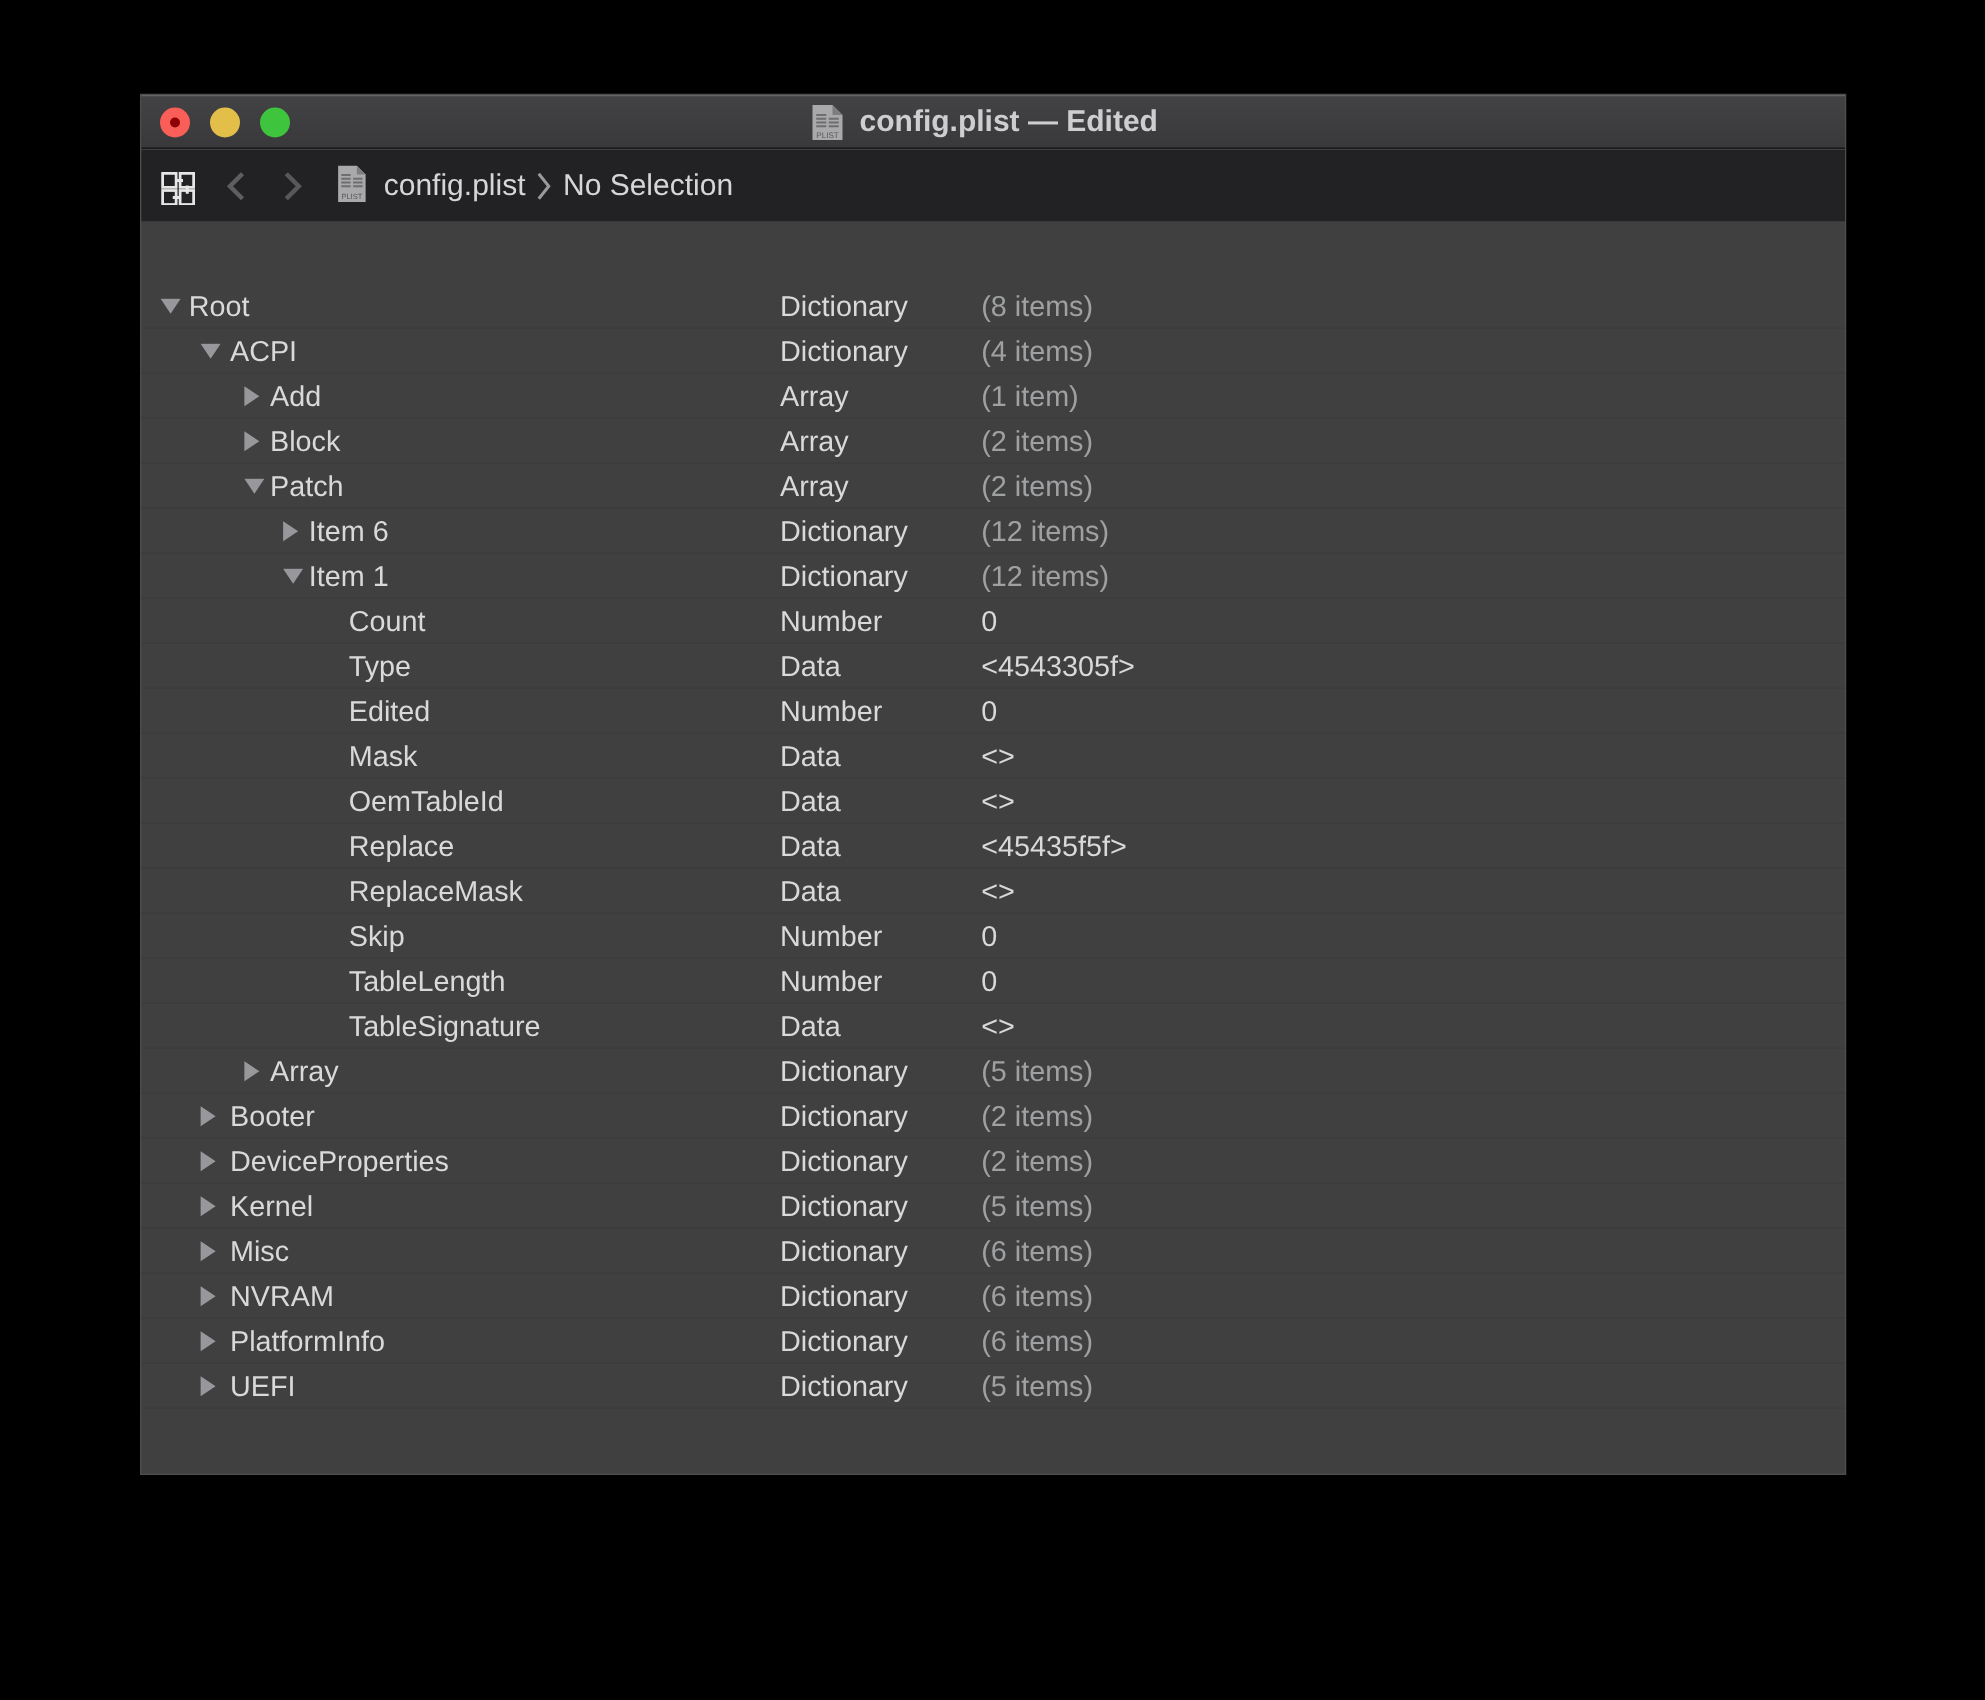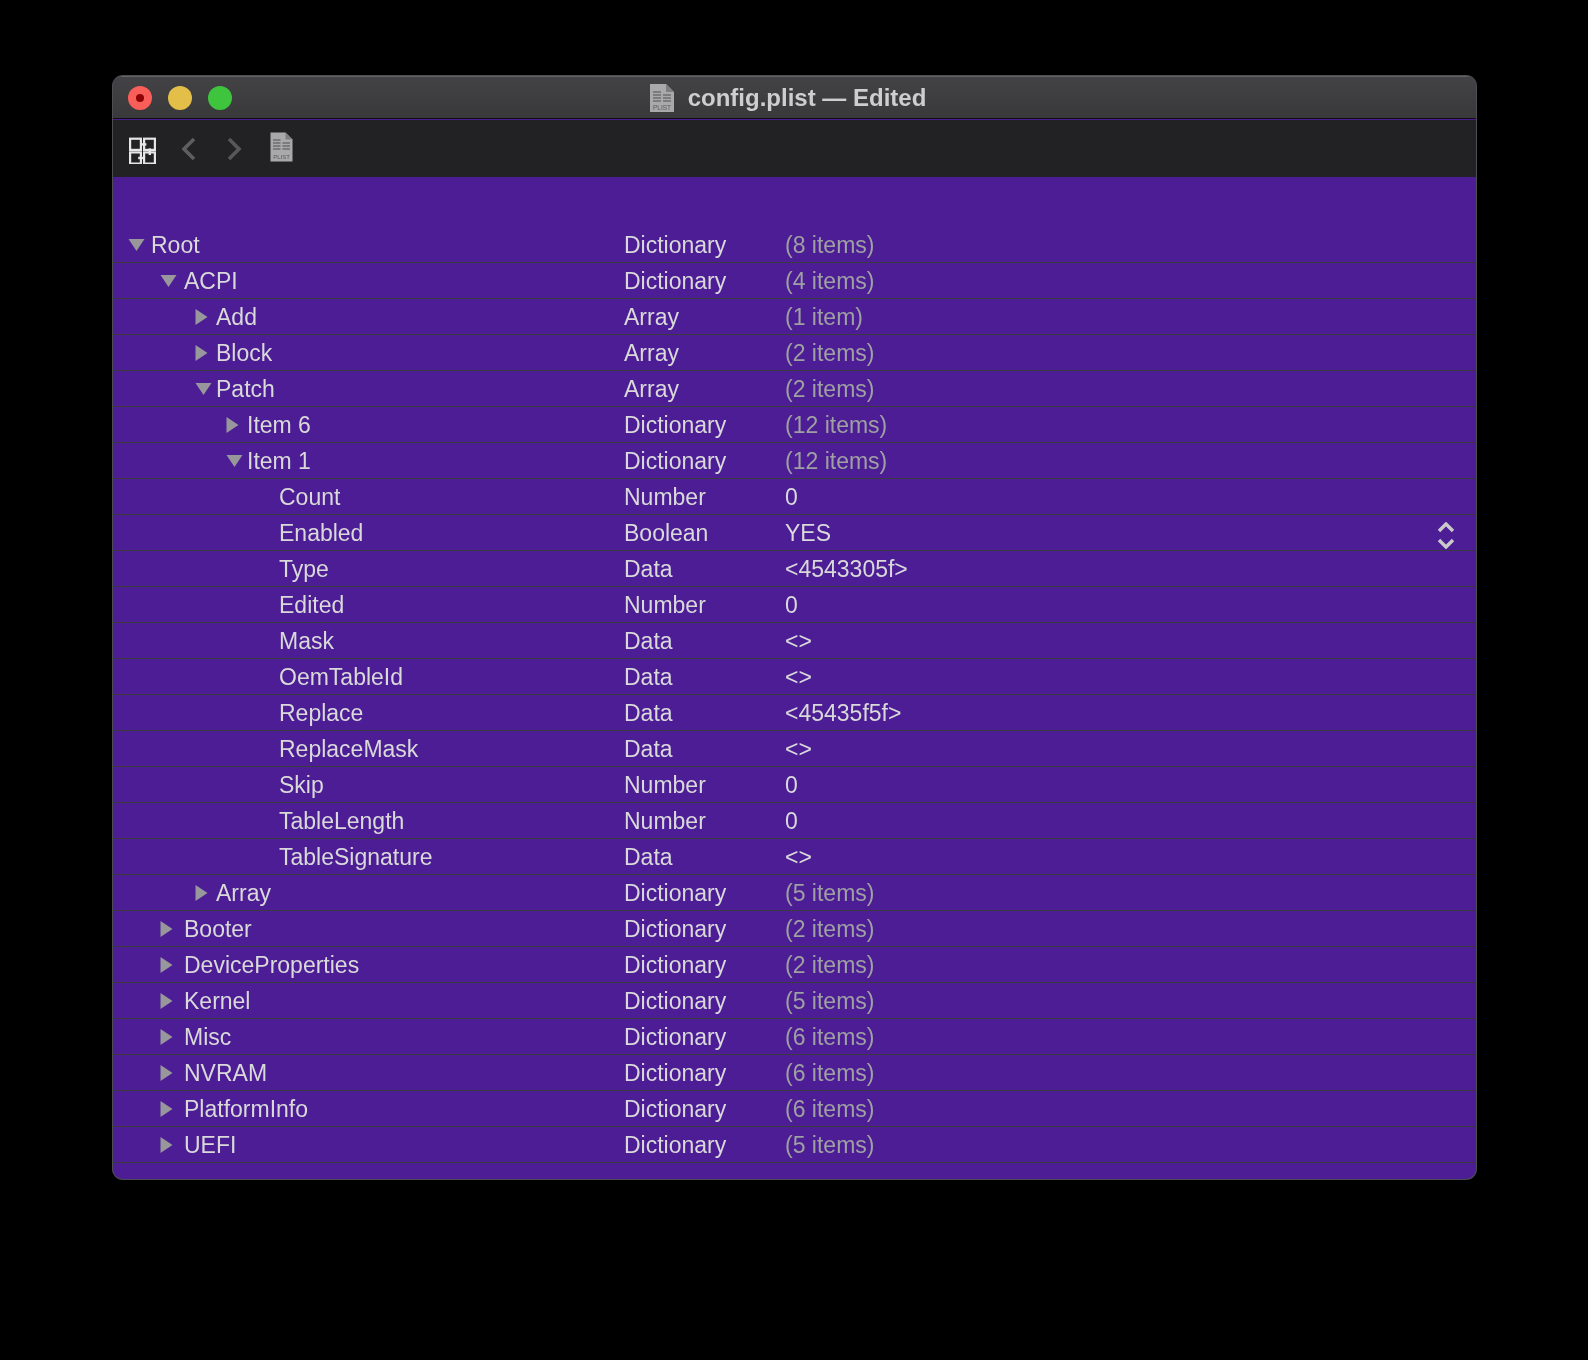--- a/index.html
+++ b/index.html
@@ -1,19 +1,19 @@
 <!DOCTYPE html>
 <html><head>
 <meta charset="utf-8">
 <style>
   * { margin:0; padding:0; box-sizing:border-box; }
   html,body { width:1588px; height:1360px; background:#000; overflow:hidden;
     font-family:"Liberation Sans", sans-serif; }
   #win { position:absolute; left:113px; top:76px; width:1363px; height:1103px;
-    background:#4c1d95; border-radius:10px; overflow:hidden;
+    background:#404040; border-radius:0; overflow:hidden;
     box-shadow: 0 0 0 1px #4e4e50; }
   #titlebar { position:absolute; left:0; top:0; width:100%; height:43px;
     background:linear-gradient(#434346,#39393b);
     border-bottom:1px solid #0e0e0f;
     box-shadow: inset 0 1px 0 #646467; }
   .tl { position:absolute; top:10px; width:24px; height:24px; border-radius:50%; }
   #tl-red { left:15px; background:#f95e58; }
   #tl-red::after{ content:""; position:absolute; left:8px; top:8px; width:8px; height:8px; border-radius:50%; background:#8e0205;}
   #tl-yel { left:55px; background:#e3bf4a; }
   #tl-grn { left:95px; background:#3fc43e; }
@@ -89,20 +89,23 @@
         <line x1="3" y1="8" x2="10.5" y2="8"></line>
         <line x1="3" y1="11" x2="10.5" y2="11"></line>
         <line x1="3" y1="14" x2="10.5" y2="14"></line>
         <line x1="3" y1="17" x2="10.5" y2="17"></line>
         <line x1="12.5" y1="11" x2="20" y2="11"></line>
         <line x1="12.5" y1="14" x2="20" y2="14"></line>
         <line x1="12.5" y1="17" x2="20" y2="17"></line>
       </g>
       <text x="11.5" y="27" font-size="6" fill="#58585a" text-anchor="middle" font-family="Liberation Sans">PLIST</text>
     </svg>
+    <div id="bread">config.plist<svg style="margin:0 9px 0 9px" width="12" height="24" viewBox="0 0 12 24">
+          <path d="M2 2 L10 12 L2 22" fill="none" stroke="#9a9a9c" stroke-width="2.4"></path>
+        </svg>No Selection</div>
   </div>
   <div id="rows">
   <div class="row">
         <div class="tri" style="left:15px">
           <svg width="17" height="13" viewBox="0 0 17 13">
             <path d="M0.5 0.5 h16 l-8 12 z" fill="#98989c"></path>
           </svg>
         </div>
         <div class="cell" style="left:38px">Root</div>
         <div class="cell" style="left:511px">Dictionary</div>
@@ -165,31 +168,20 @@
           </svg>
         </div>
         <div class="cell" style="left:134px">Item 1</div>
         <div class="cell" style="left:511px">Dictionary</div>
         <div class="cell items" style="left:672px">(12 items)</div>
       </div>
   <div class="row">
         <div class="cell" style="left:166px">Count</div>
         <div class="cell" style="left:511px">Number</div>
         <div class="cell" style="left:672px">0</div>
-      </div>
-  <div class="row">
-        <div class="cell" style="left:166px">Enabled</div>
-        <div class="cell" style="left:511px">Boolean</div>
-        <div class="cell" style="left:672px">YES</div>
-        <svg style="position:absolute;right:21px;top:7px" width="18" height="27" viewBox="0 0 18 27">
-          <g fill="none" stroke="#c9c9cb" stroke-width="3.4">
-            <path d="M2 9 L9 2 L16 9"></path>
-            <path d="M2 18 L9 25 L16 18"></path>
-          </g>
-        </svg>
       </div>
   <div class="row">
         <div class="cell" style="left:166px">Type</div>
         <div class="cell" style="left:511px">Data</div>
         <div class="cell" style="left:672px">&lt;4543305f&gt;</div>
       </div>
   <div class="row">
         <div class="cell" style="left:166px">Edited</div>
         <div class="cell" style="left:511px">Number</div>
         <div class="cell" style="left:672px">0</div>

